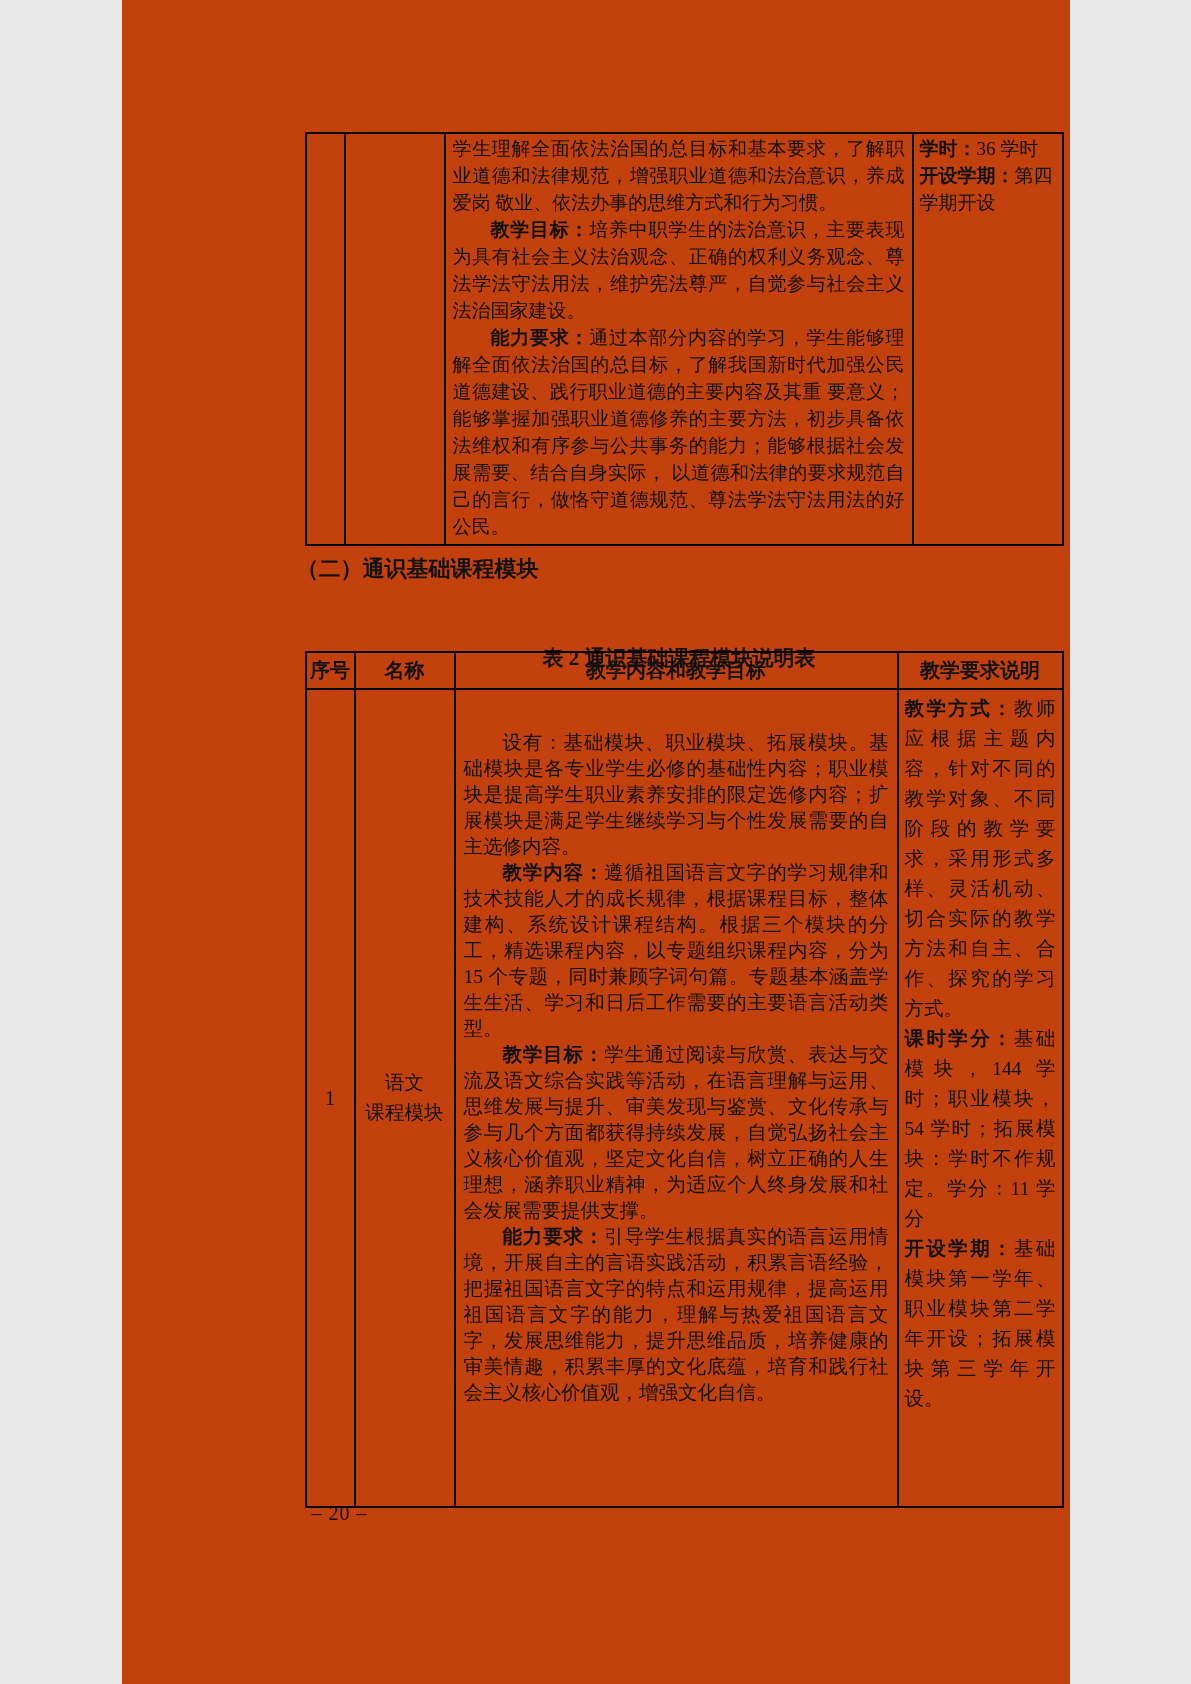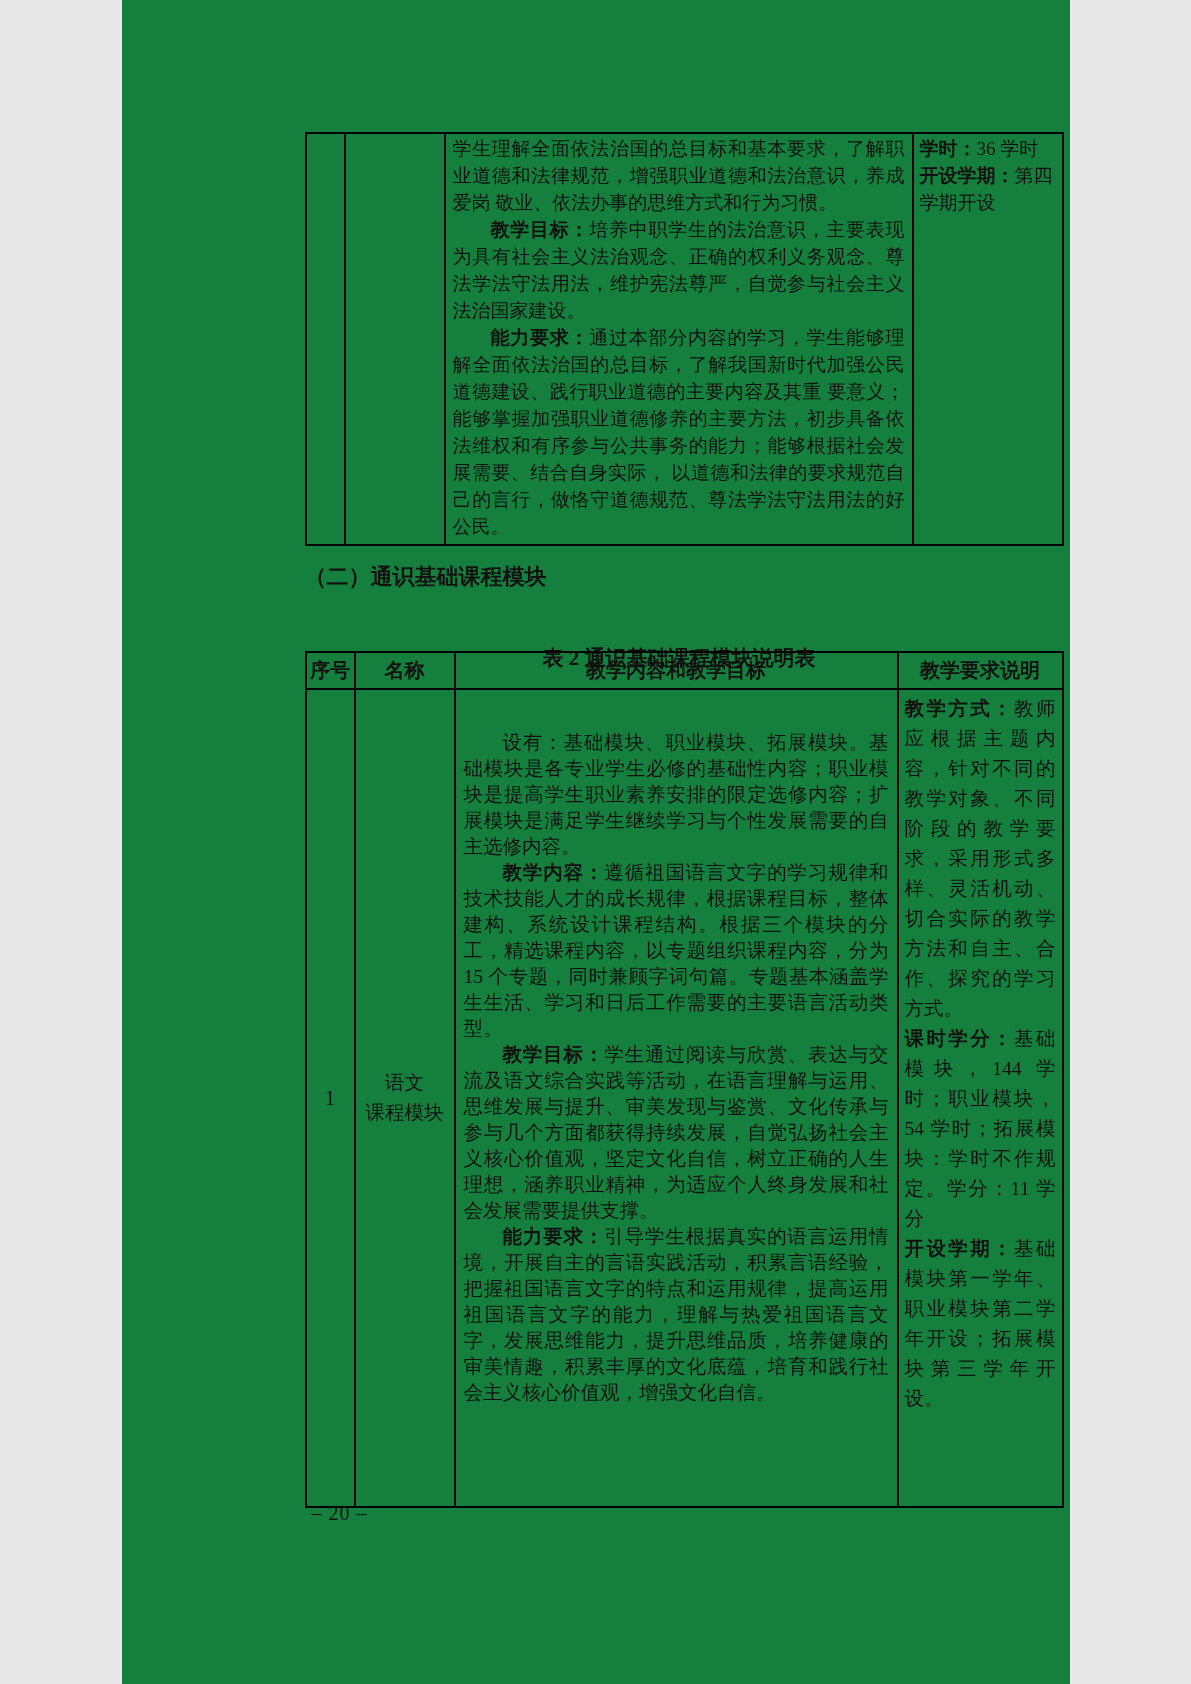--- a/index.html
+++ b/index.html
@@ -4,21 +4,21 @@
 <style>
   html,body { margin:0; padding:0; }
   body {
     background:#e8e8e8;
     font-family: "Liberation Serif", "DejaVu Serif", serif;
     color:#111;
   }
   .sheet {
     position:relative;
     width:948px; height:1684px;
-    background:#15803d;
+    background:#c2410c;
     margin:0 auto;
     overflow:hidden;
   }
   table { border-collapse:collapse; table-layout:fixed; }
   td, th { border:2px solid #000; box-sizing:border-box; }
 
   
   .t1 { position:absolute; left:183px; top:132px; width:757px; }
   .t1 td { vertical-align:top; }
   .t1 .c0 { width:39px; }
@@ -27,21 +27,21 @@
   .t1 .c3 { width:150px; padding:1px 6px 8px 6px; }
   .t1 .c2 p, .t1 .c3 p {
     margin:0; font-size:19px; line-height:27px;
     text-align:justify; text-justify:inter-ideograph;
   }
   .t1 .c3 p { text-align:left; }
 
   
   .sec-heading {
     position:absolute; left:175px; top:554px; width:765px;
-    font-size:22px; font-weight:700; margin:8px;
+    font-size:22px; font-weight:700; margin:0;
   }
   .tbl-caption {
     position:absolute; left:175px; top:610px; width:765px;
     text-align:center; font-size:21px; font-weight:700;margin-top:34px;
   }
 
   
   .t2 { position:absolute; left:183px; top:651px; width:757px; }
   .t2 th {
     height:37px; font-size:20px; font-weight:700;

